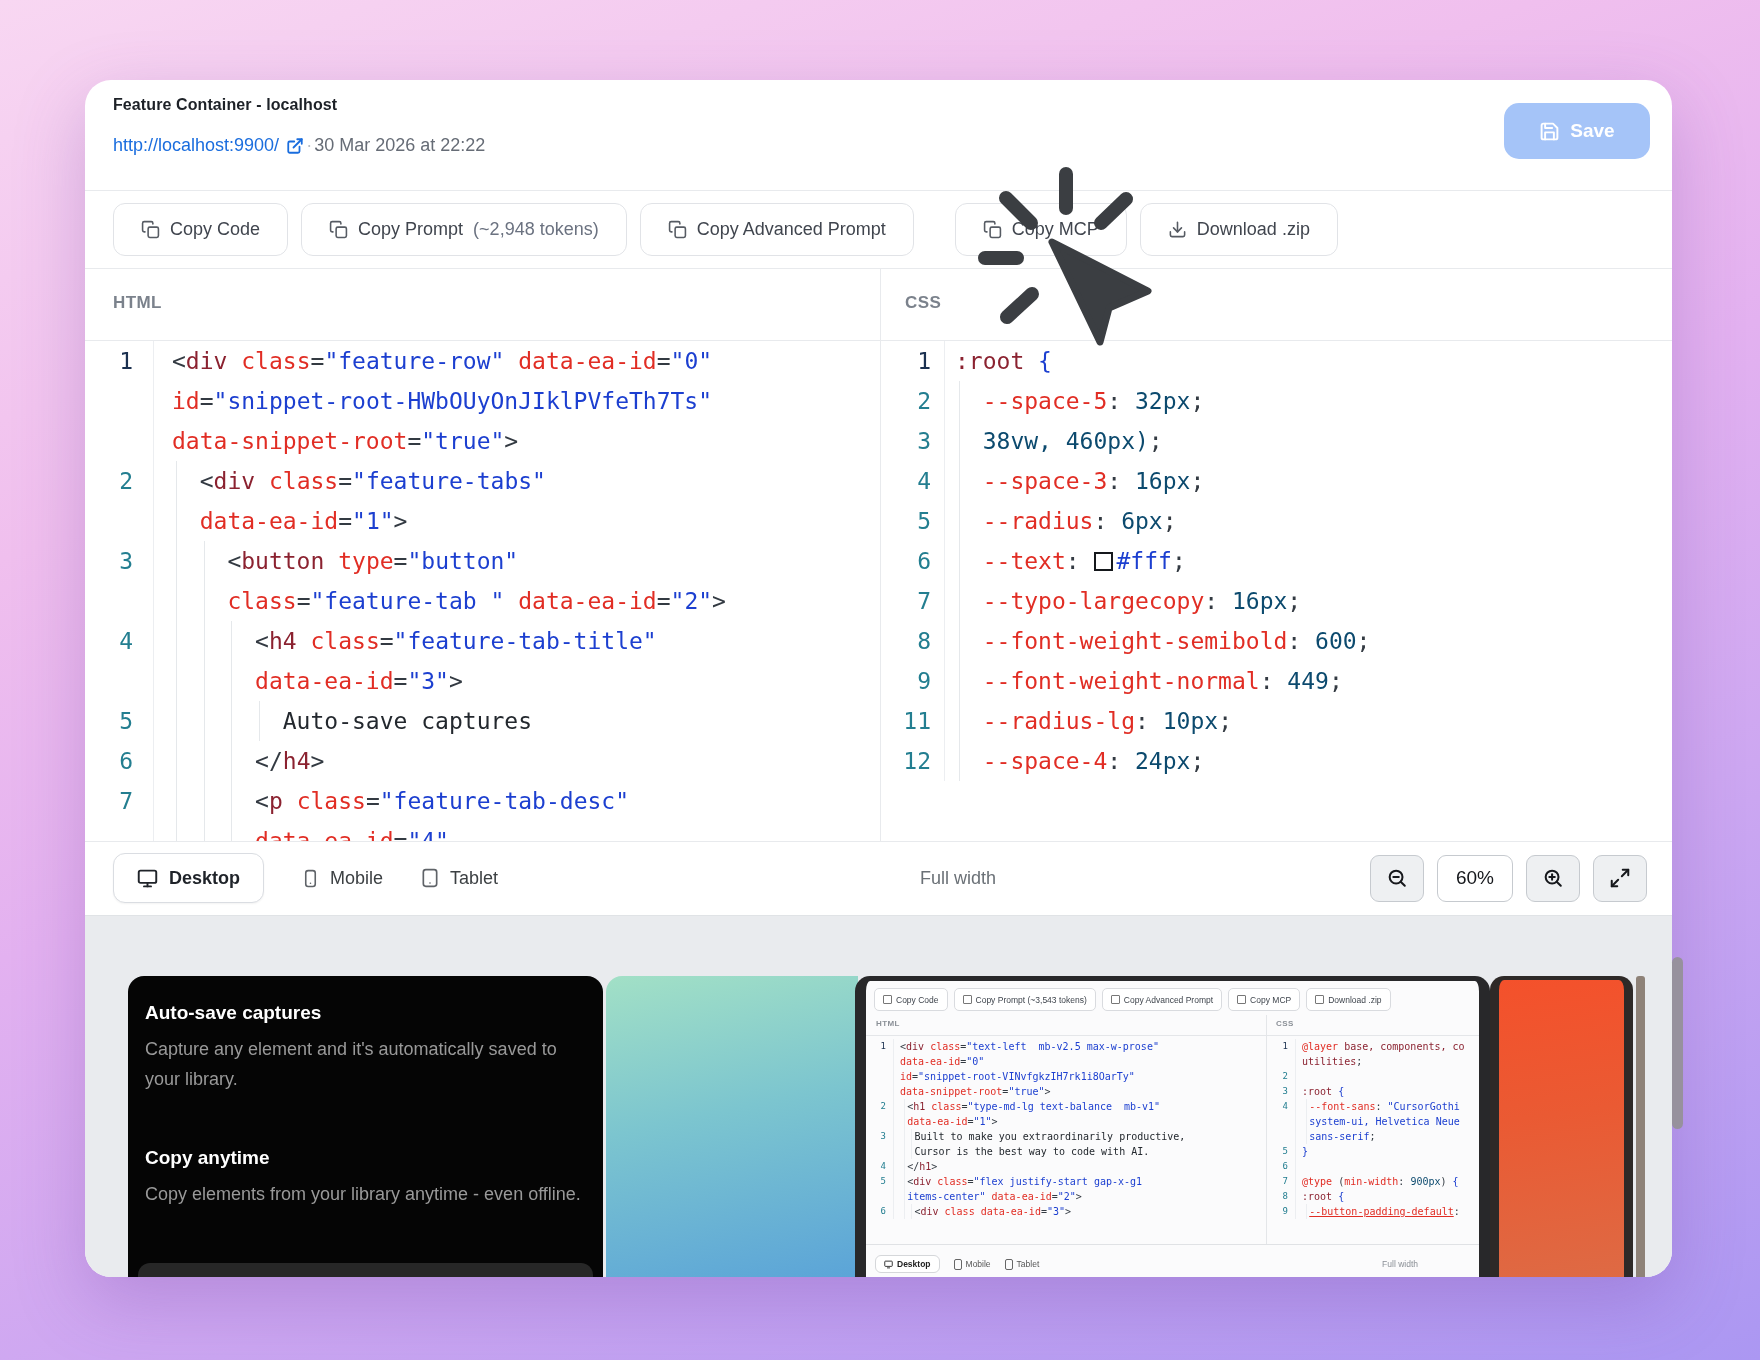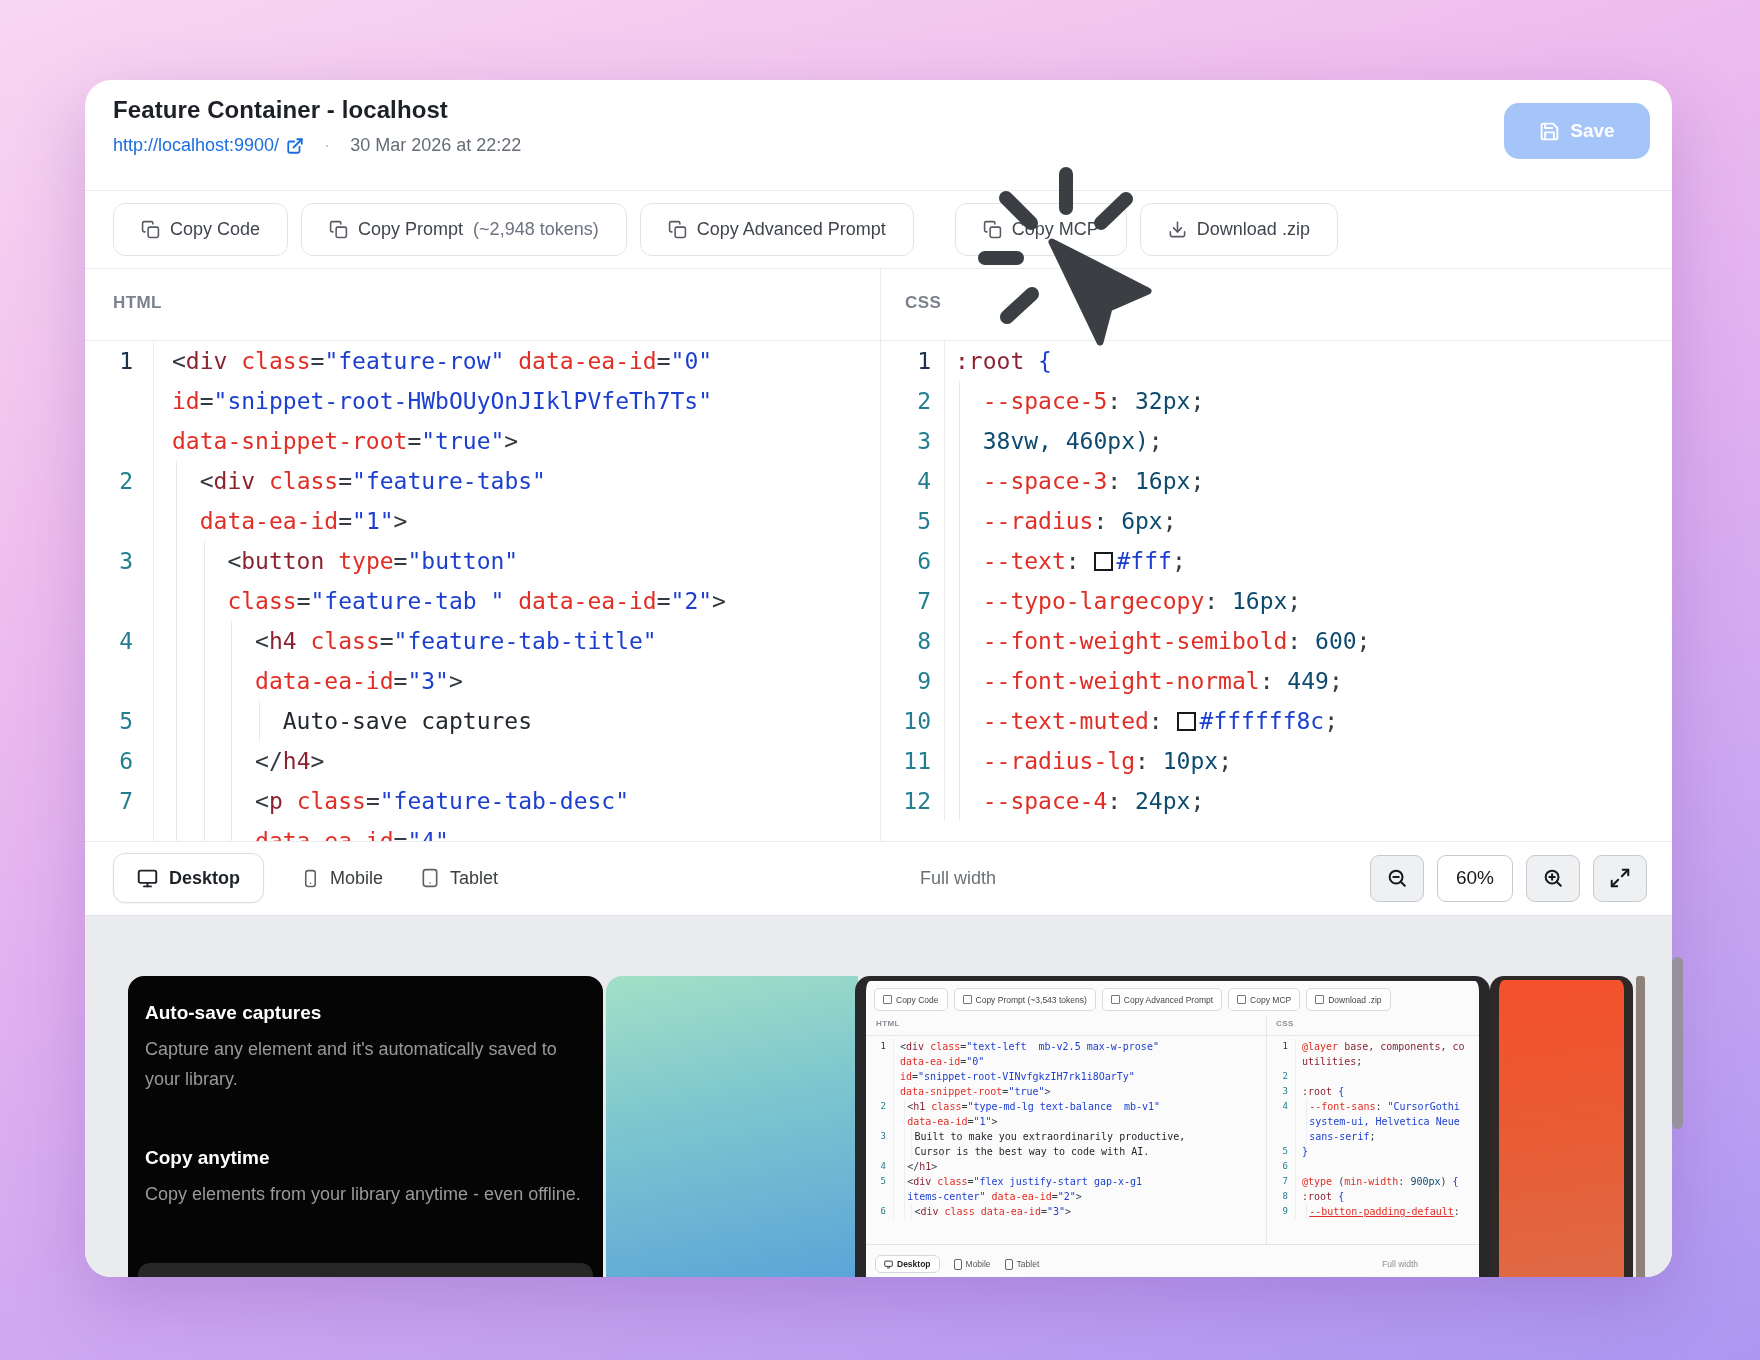--- a/index.html
+++ b/index.html
@@ -9,22 +9,22 @@
     background:linear-gradient(160deg,#f8d7f2 0%,#f0bfee 28%,#e3b1f0 48%,#cda7f1 70%,#ab97f2 100%);
     position:relative;
   }
   .card {
     position:absolute; left:85px; top:80px; width:1587px; height:1197px;
     background:#fff; border-radius:26px; overflow:hidden;
     box-shadow:0 24px 70px rgba(110,60,160,.28);
   }
   
   .hdr { position:absolute; left:0; top:0; width:100%; height:110px; }
-  .title { position:absolute; left:28px; top:16px; font-size:24px; font-weight:700; color:#1d2127; letter-spacing:.1px;text-align:center; }
-  .subrow { position:absolute; left:28px; top:55px; display:flex; align-items:center; gap:20px; font-size:18px; }
+  .title { position:absolute; left:28px; top:16px; font-size:16px; font-weight:700; color:#1d2127; letter-spacing:.1px;text-align:center; }
+  .subrow { position:absolute; left:28px; top:55px; display:flex; align-items:center; gap:2px; font-size:18px; }
   .url { color:#1a6dde; text-decoration:none; font-weight:500; display:flex; align-items:center; gap:7px; }
   .dot { color:#b9bec6; font-size:18px; }
   .time { color:#666c76; }
   .save-btn {
     position:absolute; right:22px; top:23px; width:146px; height:56px;
     background:#a5c4f8; border:none; border-radius:15px; color:#fff;
     font-size:19px; font-weight:600; font-family:inherit;
     display:flex; align-items:center; justify-content:center; gap:10px; cursor:pointer;
   }
   .divider { position:absolute; left:0; width:100%; height:0; border-top:1.5px solid #e8eaed; }
@@ -321,27 +321,20 @@
         </div>
       </div>
       <div class="code-line">
         <div class="gutter">9</div>
         <div class="lcode">
           <i class="guide" style="left: calc(var(--pad) + 0 * 2ch + 4px);"></i>
           <div class="crow" style="padding-left: calc(2ch);"><span class="c-a">--font-weight-normal</span><span class="c-p">:</span><span class="c-n"> 449</span><span class="c-p">;</span></div>
         </div>
       </div>
       <div class="code-line">
-        <div class="gutter">10</div>
-        <div class="lcode">
-          <i class="guide" style="left: calc(var(--pad) + 0 * 2ch + 4px);"></i>
-          <div class="crow" style="padding-left: calc(2ch);"><span class="c-a">--text-muted</span><span class="c-p">:</span><span class="c-x"> </span><span class="swatch"></span><span class="c-v">#ffffff8c</span><span class="c-p">;</span></div>
-        </div>
-      </div>
-      <div class="code-line">
         <div class="gutter">11</div>
         <div class="lcode">
           <i class="guide" style="left: calc(var(--pad) + 0 * 2ch + 4px);"></i>
           <div class="crow" style="padding-left: calc(2ch);"><span class="c-a">--radius-lg</span><span class="c-p">:</span><span class="c-n"> 10px</span><span class="c-p">;</span></div>
         </div>
       </div>
       <div class="code-line">
         <div class="gutter">12</div>
         <div class="lcode">
           <i class="guide" style="left: calc(var(--pad) + 0 * 2ch + 4px);"></i>

